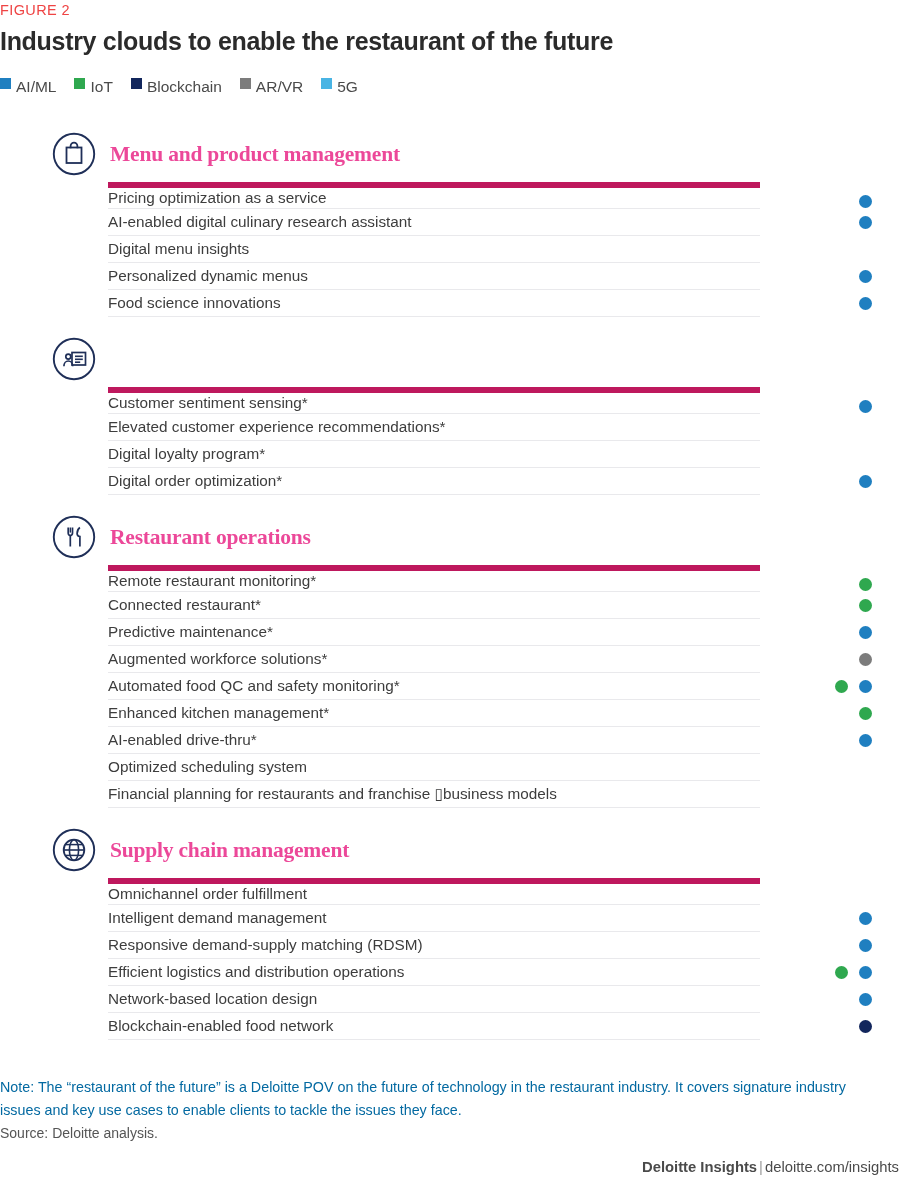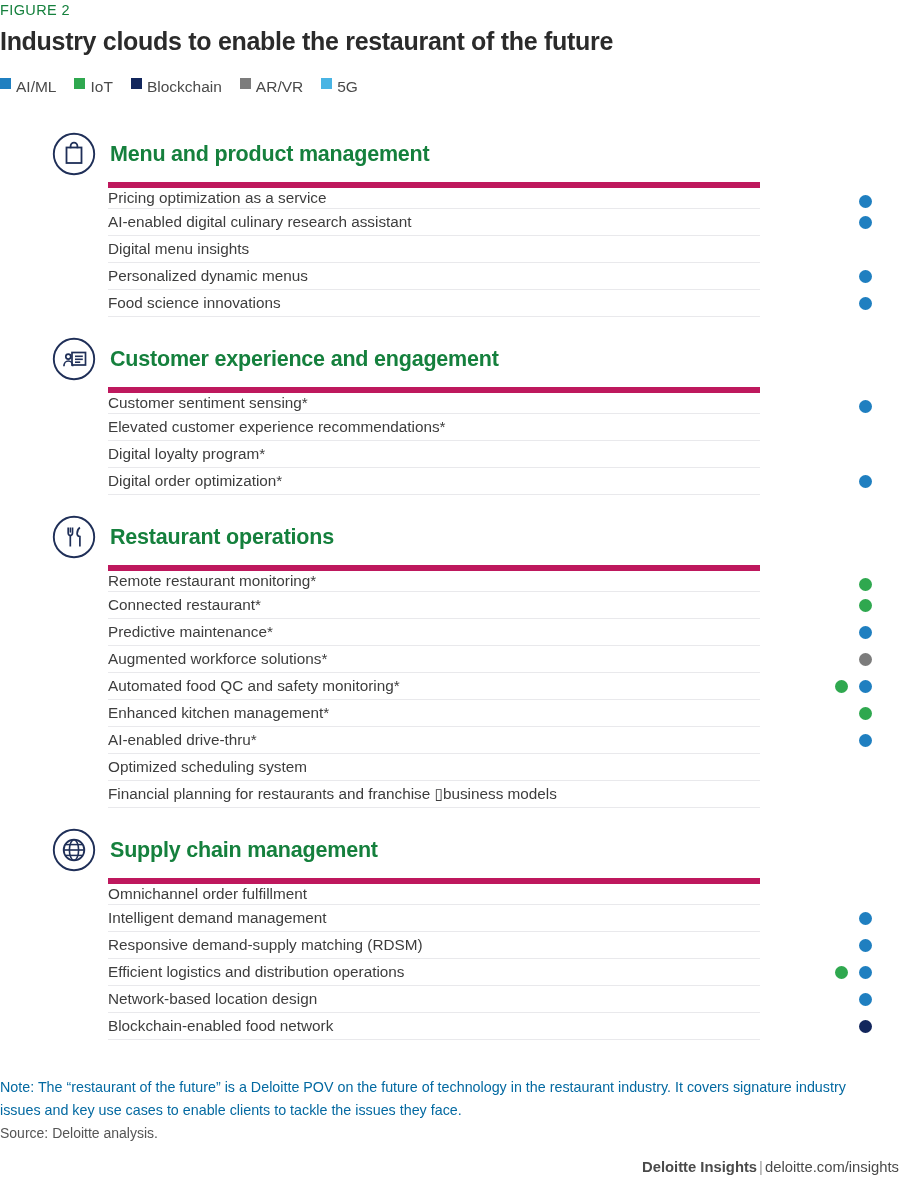--- a/index.html
+++ b/index.html
@@ -11,21 +11,21 @@
     font-family: "Liberation Sans", sans-serif;
     color: #3b3b3b;
     overflow: hidden;
     position: relative;
   }
 
   
   .fig-label {
     position:absolute; left:0; top:2px;
     font-size: 14.5px; letter-spacing: .4px;
-    color:#15803d; font-weight:400;
+    color:#ef4444; font-weight:400;
   }
   .fig-title {
     position:absolute; left:0; top:27px;
     font-size: 25px; font-weight:700; color:#2b2b2b;
     letter-spacing:-0.3px; white-space:nowrap;
   }
 
   
   .legend {
     position:absolute; left:0; top:78px;
@@ -44,22 +44,22 @@
     display:flex; align-items:center;
     height:56px; padding-left:52px;
   }
   .sec-icon {
     width:44px; height:44px; flex:0 0 44px;
     display:flex; align-items:center; justify-content:center;
     margin-right:14px;
   }
   .sec-icon svg { display:block; }
   .section-title {
-    font-size:21.5px; font-weight:700; color:#15803d;
-    letter-spacing:-0.2px; white-space:nowrap;
+    font-size:21.5px; font-weight:700; color:#ec4899;
+    letter-spacing:-0.2px; white-space:nowrap;font-family:Liberation Serif, serif;
   }
 
   .rows { padding-left:108px; padding-right:141px; }
 
   .row {
     position:relative;
     height:27px;
     border-bottom:1px solid #e9e9ec;
     display:flex; align-items:center;
   }
@@ -175,21 +175,20 @@
           <svg width="44" height="44" viewBox="0 0 44 44">
             <circle cx="22" cy="22" r="20.2" fill="none" stroke="#1f2f58" stroke-width="1.9"></circle>
             <rect x="20" y="15.5" width="13.5" height="12.5" fill="none" stroke="#1f2f58" stroke-width="1.7"></rect>
             <line x1="23" y1="19.3" x2="30.8" y2="19.3" stroke="#1f2f58" stroke-width="1.6"></line>
             <line x1="23" y1="22.3" x2="30.8" y2="22.3" stroke="#1f2f58" stroke-width="1.6"></line>
             <line x1="23" y1="25.2" x2="28.2" y2="25.2" stroke="#1f2f58" stroke-width="1.6"></line>
             <circle cx="16.3" cy="19.6" r="2.5" fill="none" stroke="#1f2f58" stroke-width="1.7"></circle>
             <path d="M11.9 29.2c0-3.1 2-5.2 4.4-5.2s4.4 2.1 4.4 5.2" fill="none" stroke="#1f2f58" stroke-width="1.7"></path>
           </svg>
         </span>
-        <span class="section-title">Customer experience and engagement</span>
       </div>
       <div class="rows">
         <div class="row">
           <span class="row-label">Customer sentiment sensing*</span>
           <span class="dots">
             <span class="dot slot0" style="background: rgb(31, 127, 192);"></span>
           </span>
         </div>
         <div class="row">
           <span class="row-label">Elevated customer experience recommendations*</span>

